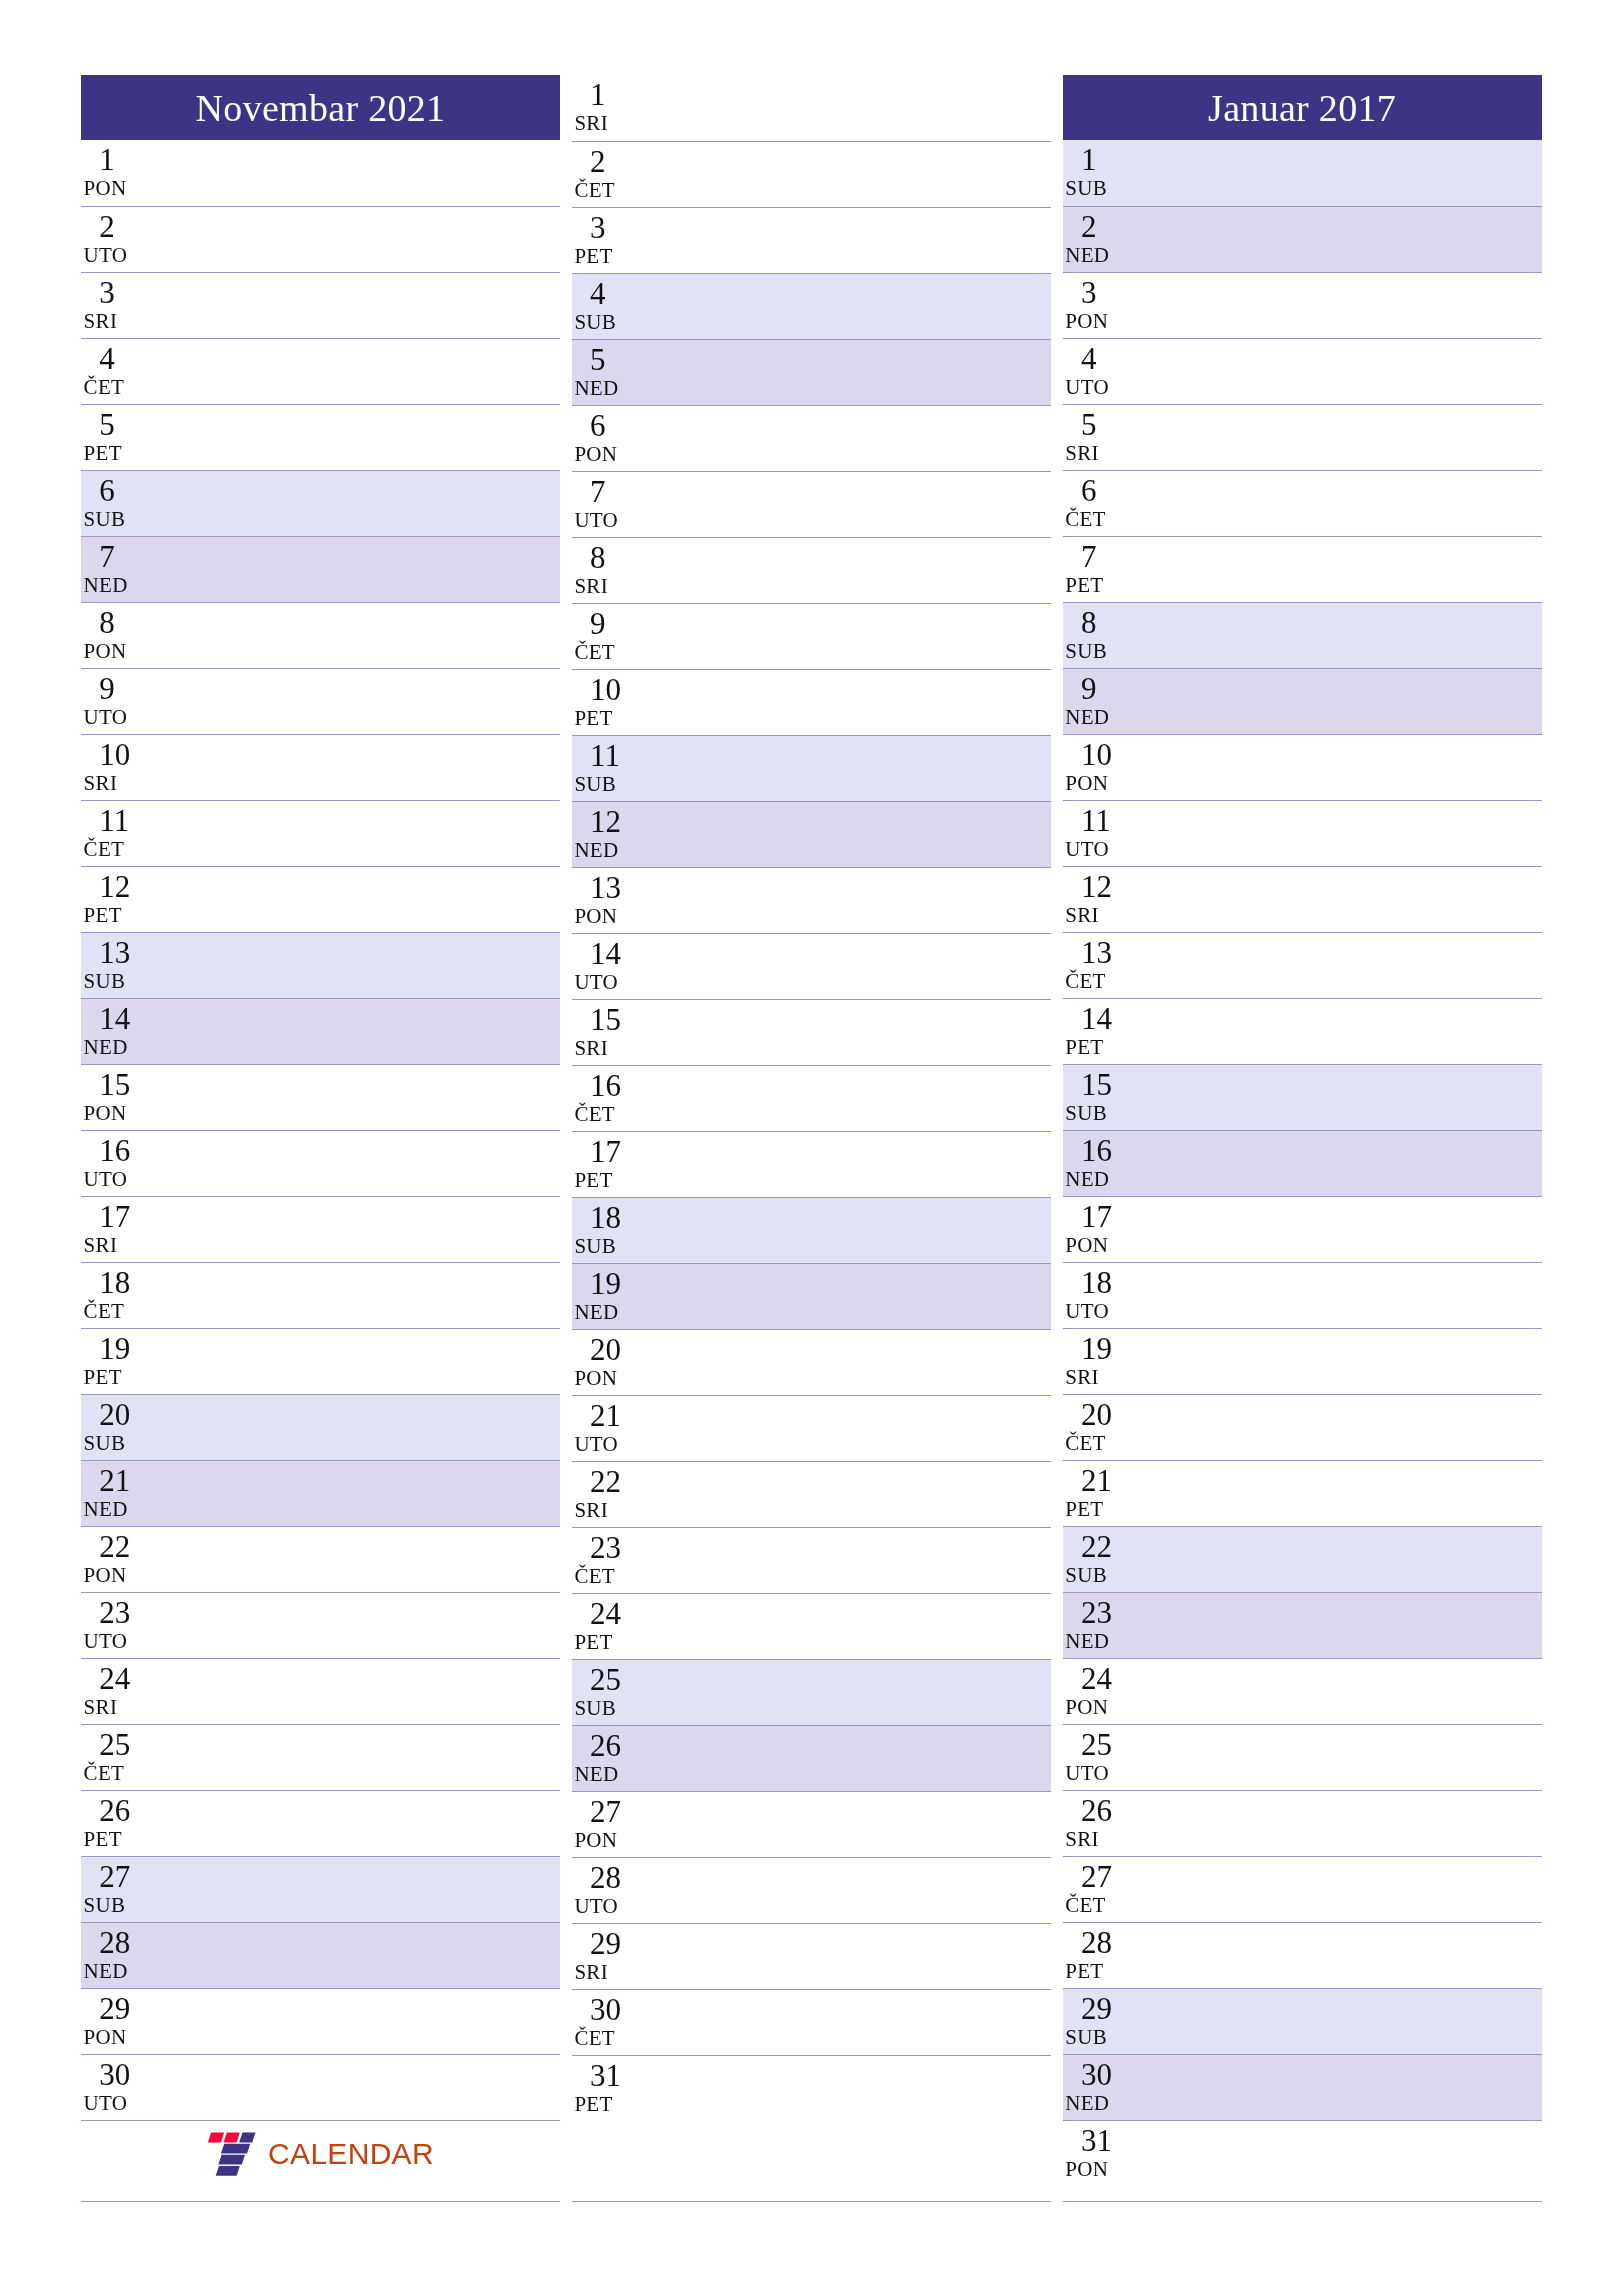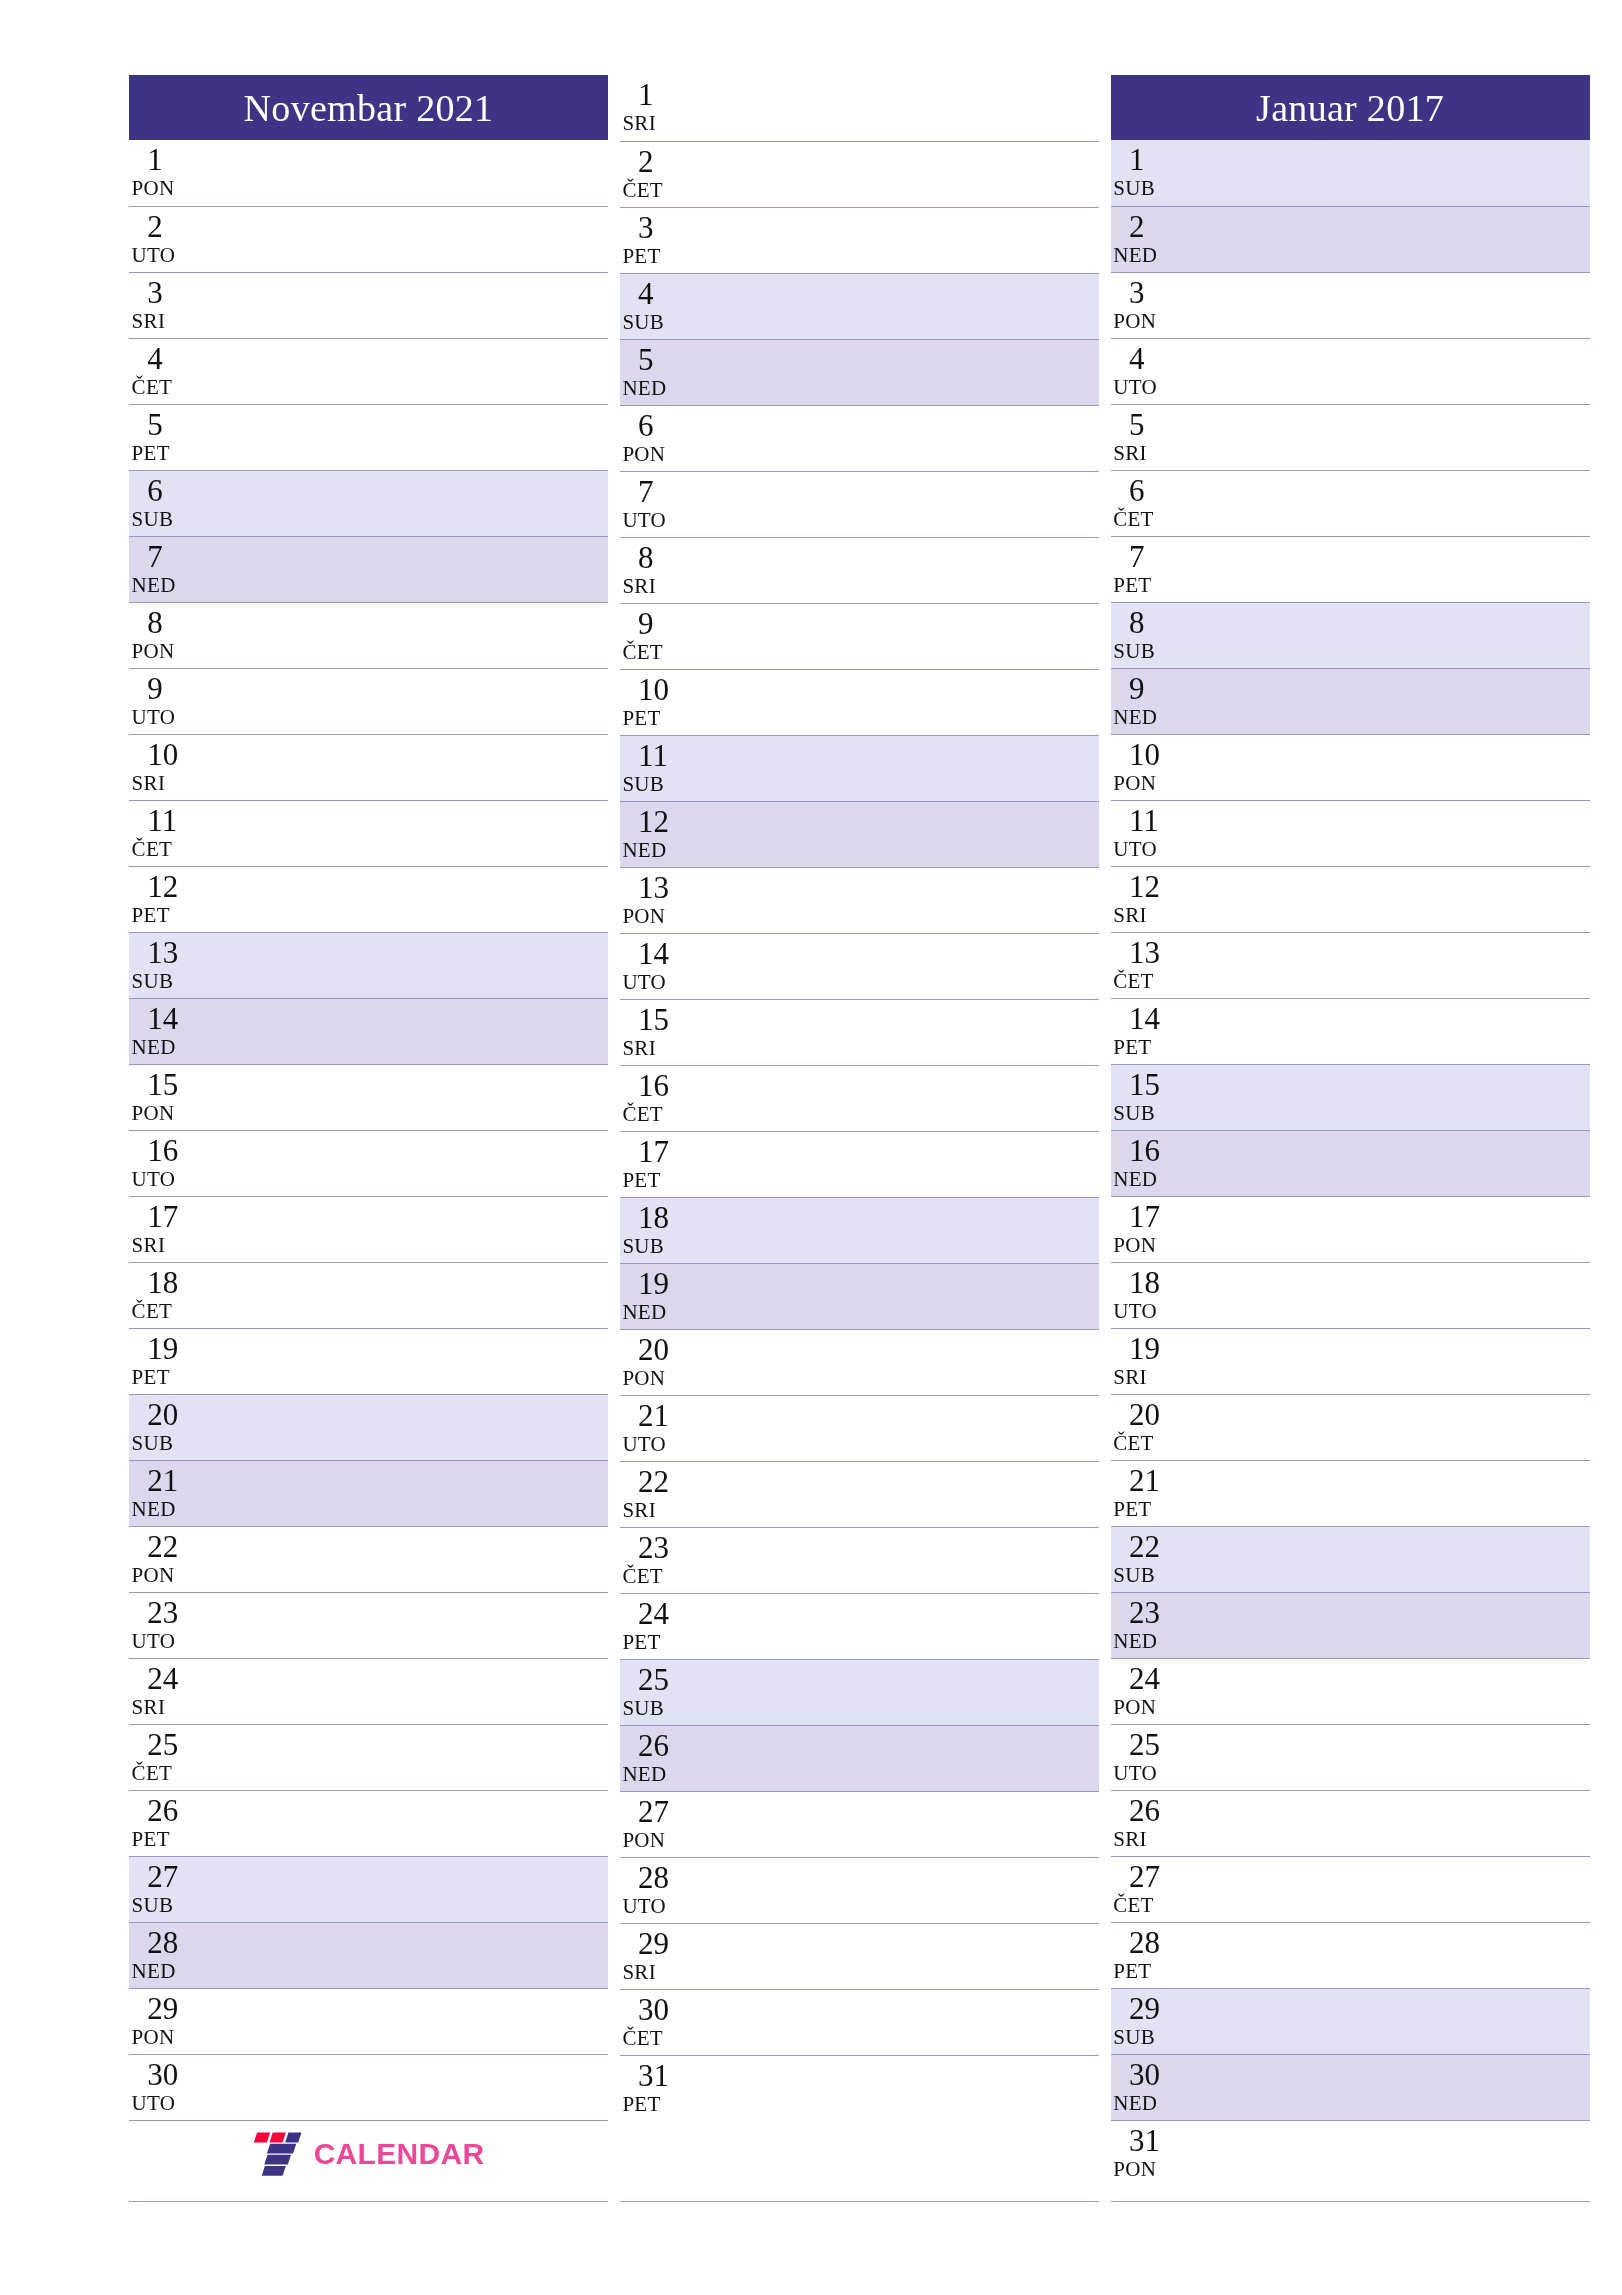--- a/index.html
+++ b/index.html
@@ -17,21 +17,20 @@
 
   #planner {
     position: absolute;
     left: 81px;
     top: 75px;
     width: 1461px;
     height: 2127px;
     display: flex;
     flex-direction: row;
     gap: 11.8px;
-    margin-left: 48px;
   }
 
   .month-col {
     width: 479px;
     display: flex;
     flex-direction: column;
     position: relative;
   }
 
   .month-header {
@@ -105,24 +104,24 @@
     align-items: center;
     gap: 11px;
   }
   .logo-mark {
     width: 50px;
     height: 47px;
     position: relative;
   }
   .logo-text {
     font-family: "Liberation Sans", "DejaVu Sans", sans-serif;
-    font-weight: bold;
+    font-weight: normal;
     font-size: 30px;
     letter-spacing: 0.3px;
-    color: #ec4899;
+    color: #c2410c;
     line-height: 1;
   }
 </style>
 </head>
 <body>
 
 <div id="planner">
     <div class="month-col">
       <div class="month-header">Novembar 2021</div>
       <div class="days">

